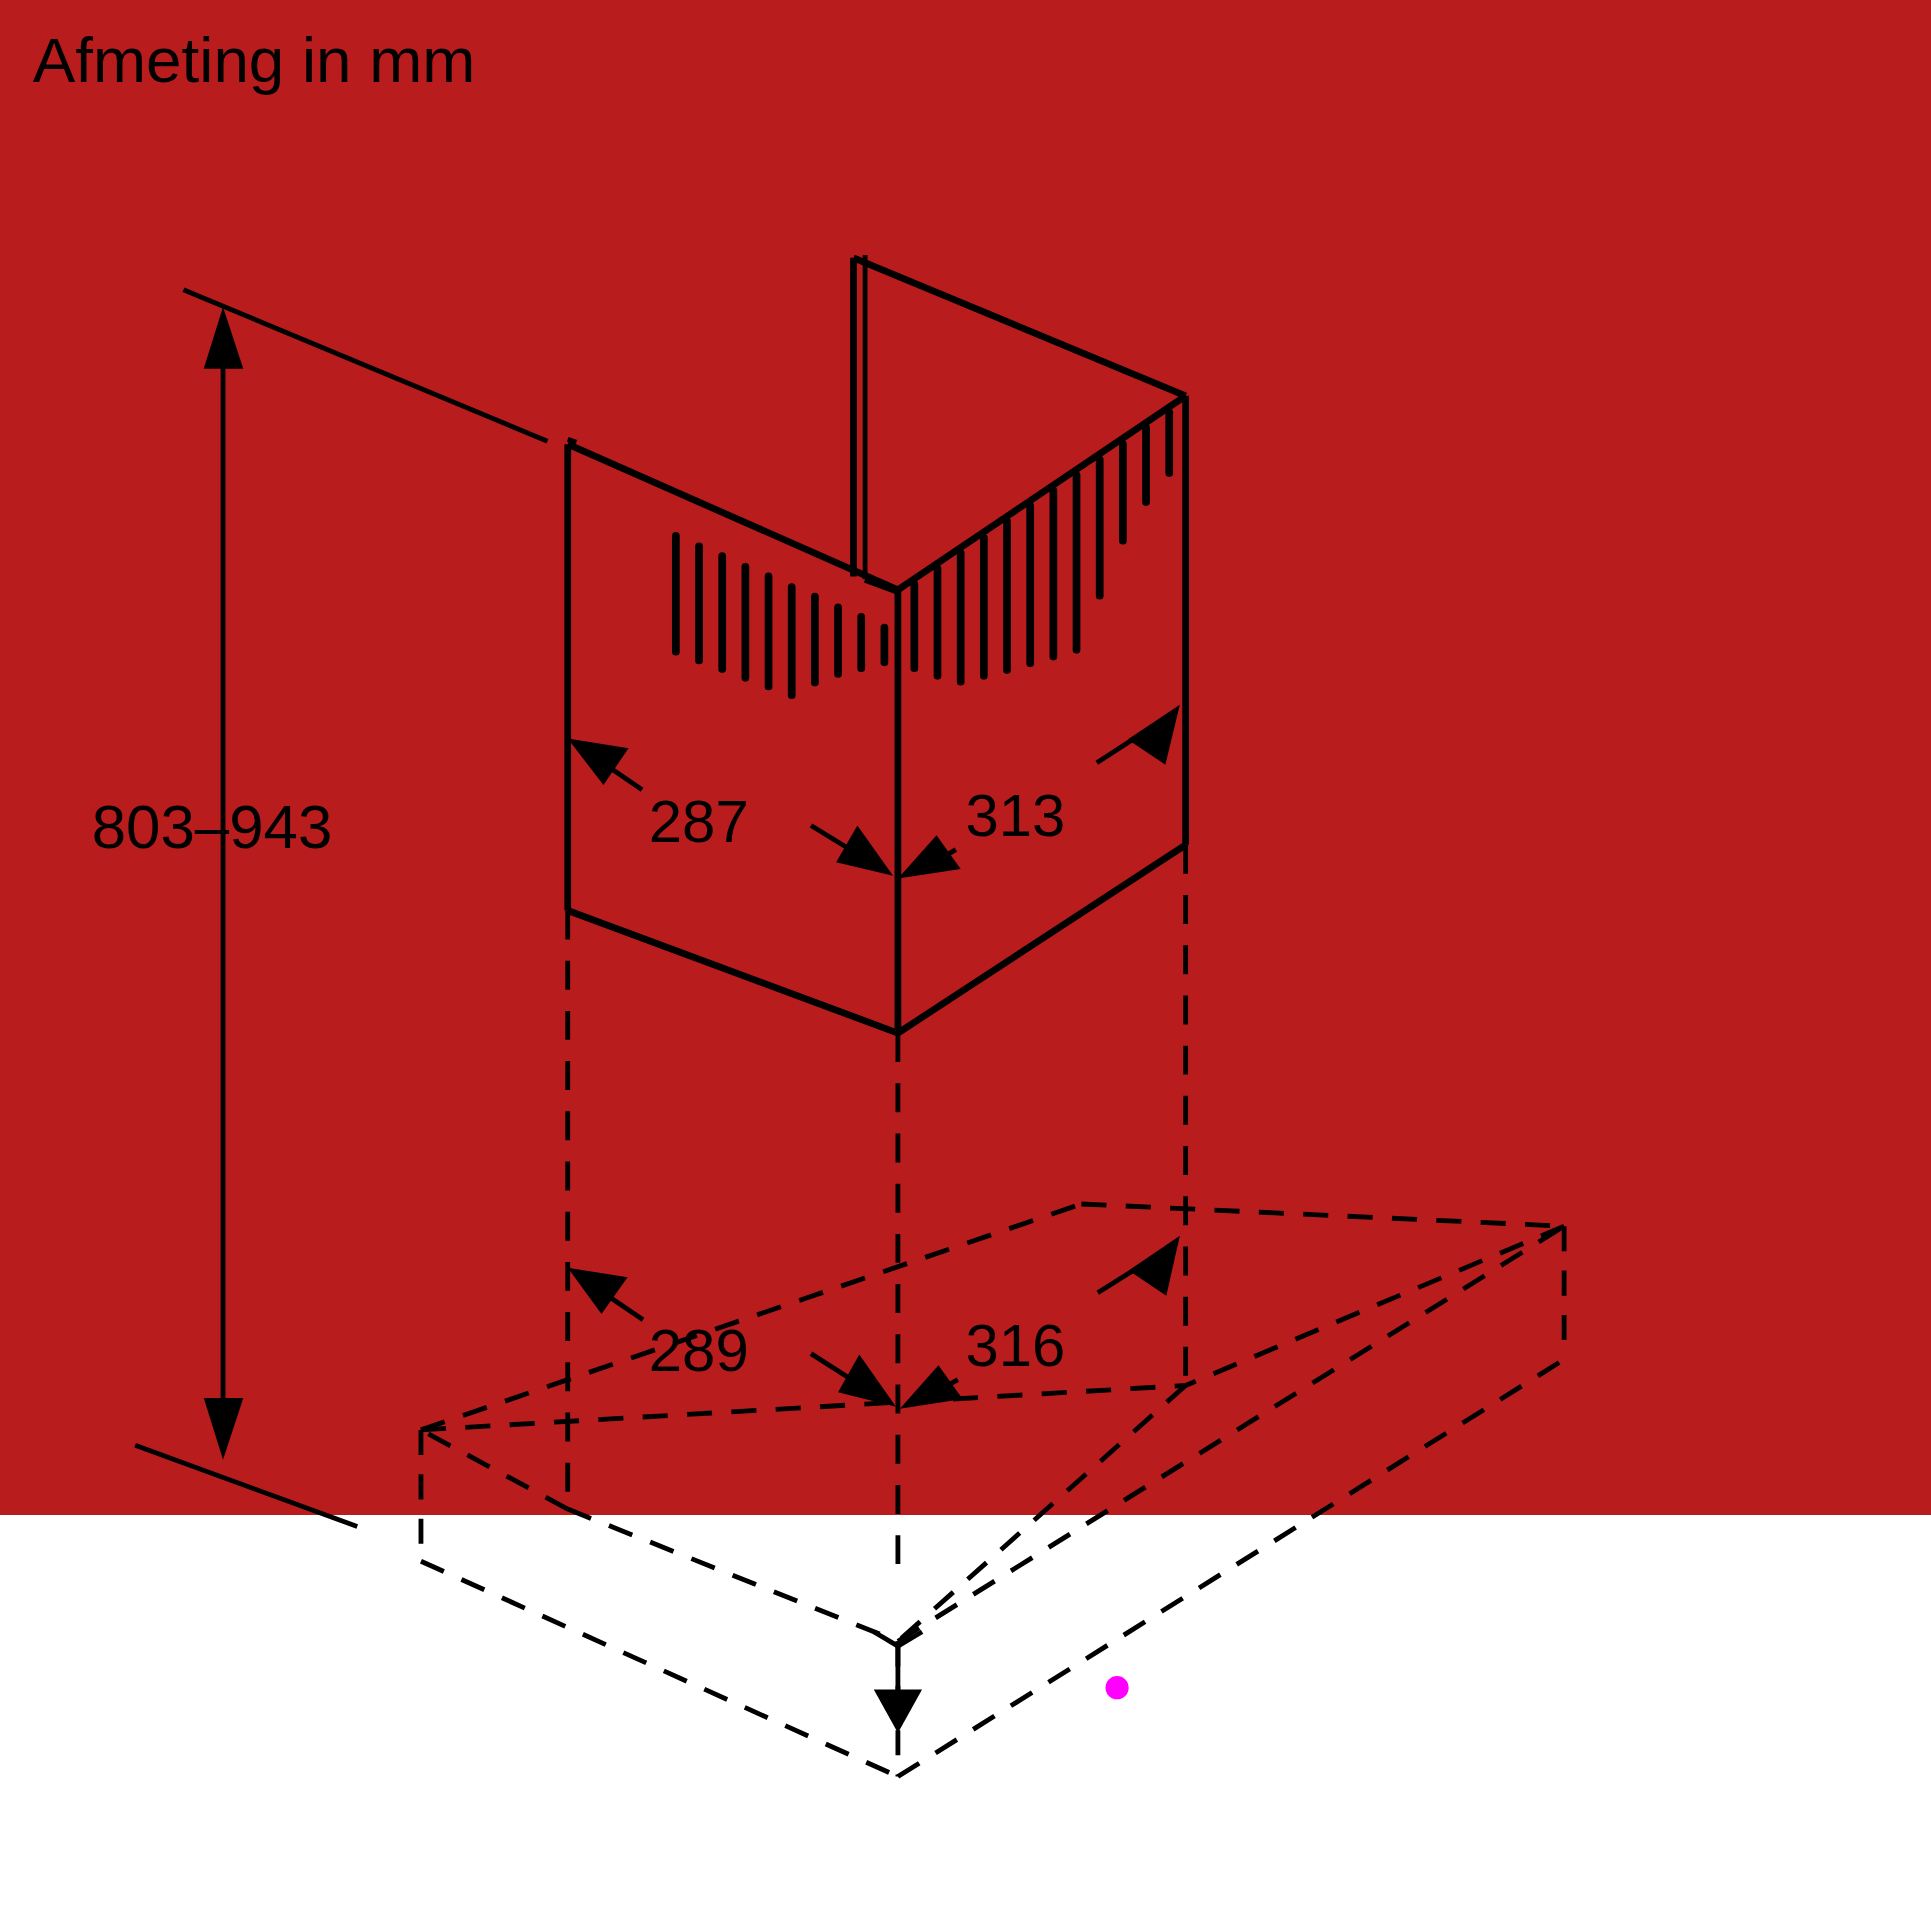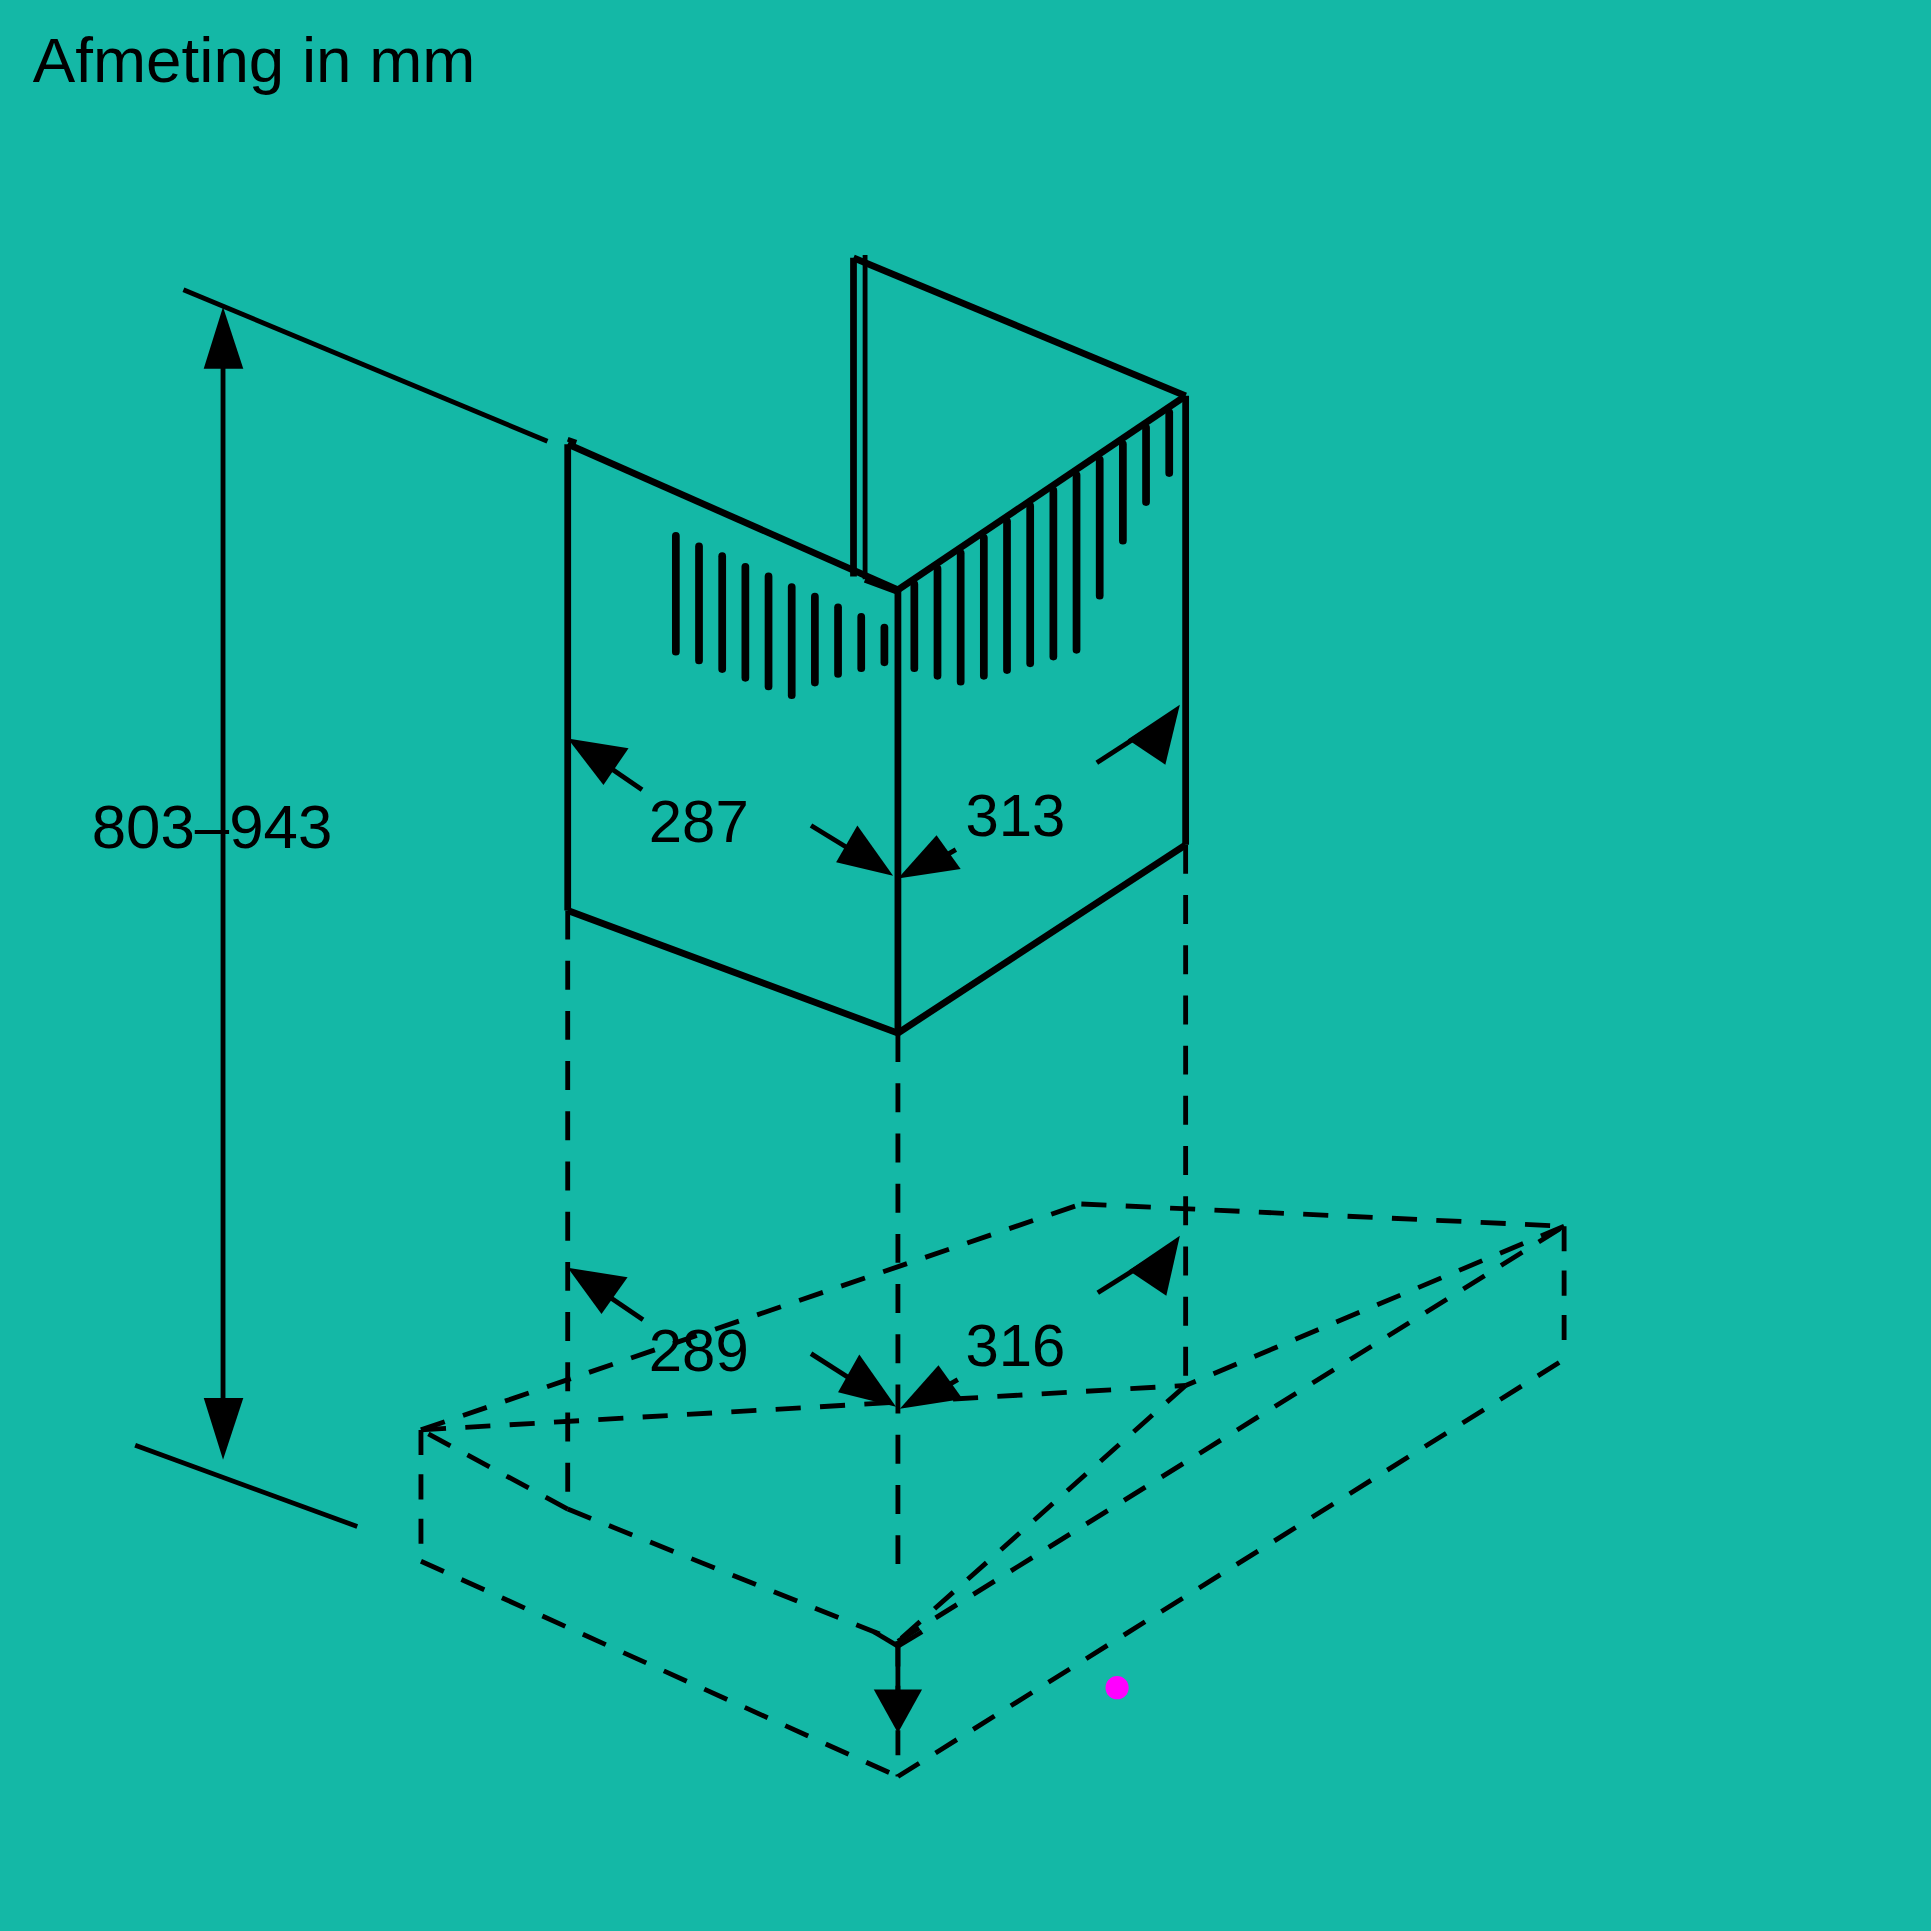--- a/index.html
+++ b/index.html
@@ -9,22 +9,22 @@
   }
   body {
     width: 1931px;
     height: 1931px;
     font-family: "Liberation Sans", sans-serif;
     overflow: hidden;
   }
   #root {
     position: relative;
     width: 1931px;
-    height: 1931px;
-    background: #14b8a6;
+    height: 1515px;
+    background: #b91c1c;
   }
   #drawing {
     position: absolute;
     left: 0;
     top: 0;
     width: 1931px;
     height: 1931px;
     display: block;
   }
   .title-text {

